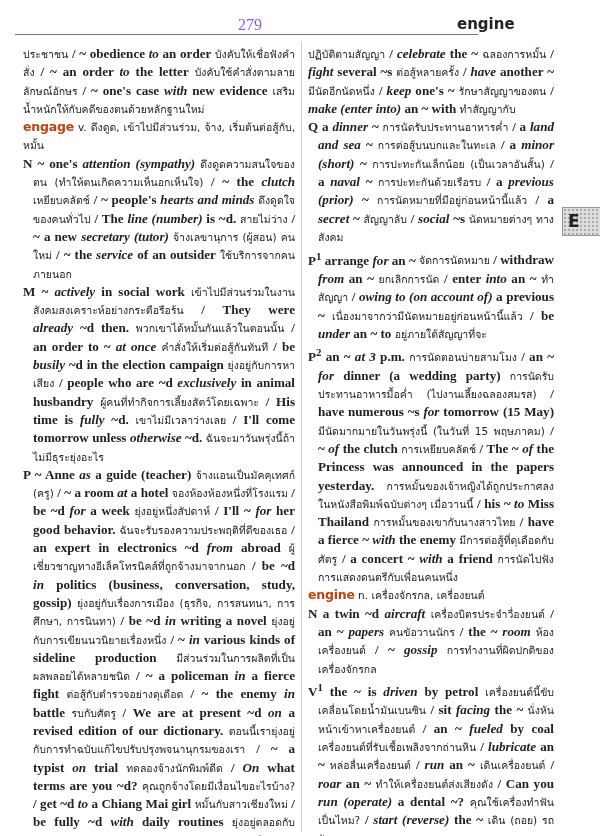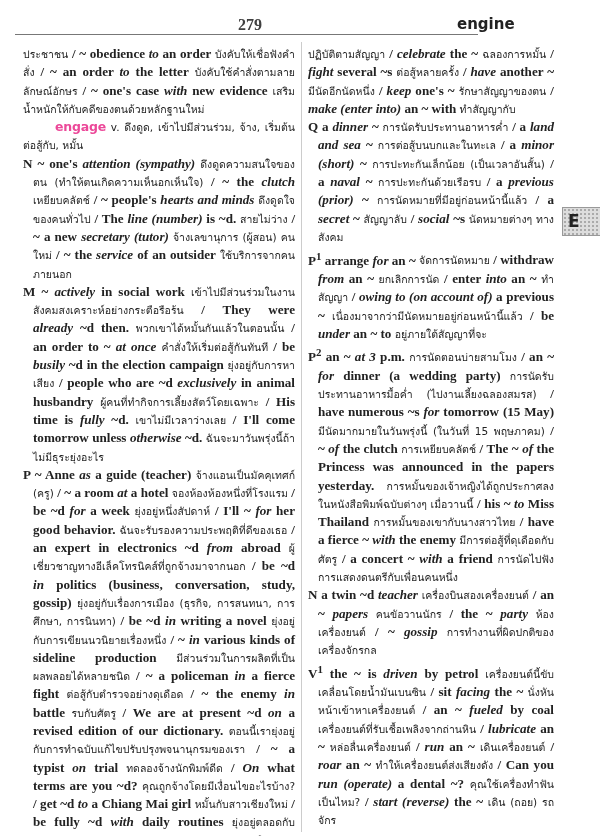--- a/index.html
+++ b/index.html
@@ -1,30 +1,30 @@
 <!DOCTYPE html>
 <html><head>
 <meta charset="utf-8">
 <style>
   html, body { margin:0; padding:0; background:#fff; }
   body { width:600px; height:836px; position:relative; overflow:hidden;
          font-family:"Liberation Serif", "DejaVu Serif", serif; color:#222; }
   .header { position:absolute; left:15px; top:0; width:462px; height:40px; }
-  .page-num { position:absolute; left:223px; top:16px; font-size:16px; color:#404040;font-weight:bold; }
+  .page-num { position:absolute; left:223px; top:16px; font-size:16px; color:#8b5cf6; }
   .running-head { position:absolute; left:442px; top:15px; font-family:"DejaVu Sans", sans-serif;
                   font-weight:bold; font-size:15px; color:#222; }
   .rule { position:absolute; left:15px; top:34px; width:463px; height:0;
           border-top:1.5px solid #777; }
   .divider { position:absolute; left:301px; top:42px; width:0; height:790px; border-left:1px solid #ccc; }
   .col { position:absolute; top:45px; font-size:13.1px; line-height:18.3px; text-align:justify; }
   .col.left { left:23px; width:272px; }
   .col.right { left:308px; width:246px; }
   .entry { margin:0; }
   .indent { padding-left:10px; text-indent:-10px; }
-  .hw { font-family:"DejaVu Sans", sans-serif; font-weight:bold; color:#ec4899; font-size:12.5px; letter-spacing:-0.2px;margin-left:32px; }
+  .hw { font-family:"DejaVu Sans", sans-serif; font-weight:bold; color:#c2410c; font-size:12.5px; letter-spacing:-0.2px; }
   .en { font-weight:bold; }
   .th { font-family:"DejaVu Sans", sans-serif; font-size:10.5px; font-weight:normal; }
   i { font-style:italic; }
   .tab-e { position:absolute; left:562px; top:207px; width:38px; height:27px;
            background:#ddd; background-image:radial-gradient(#aaa 1px, transparent 1px);
            background-size:4px 4px; border:1px solid #999; border-right:none; }
   .tab-e span { position:absolute; left:5px; top:3px; font-family:"DejaVu Sans", sans-serif;
                 font-weight:bold; font-size:17px; color:#222; }
 </style>
 </head>
@@ -42,19 +42,20 @@
     <p class="entry"><span class="hw">engage</span> <span class="th">v. ดึงดูด, เข้าไปมีส่วนร่วม, จ้าง, เริ่มต้นต่อสู้กับ, หมั้น</span></p>
     <p class="entry indent"><span class="en">N ~ one's <i>attention (sympathy)</i></span> <span class="th">ดึงดูดความสนใจของตน (ทำให้ตนเกิดความเห็นอกเห็นใจ)</span> <span class="en">/ ~ the <i>clutch</i></span> <span class="th">เหยียบคลัตช์</span> <span class="en">/ ~ people's <i>hearts and minds</i></span> <span class="th">ดึงดูดใจของคนทั่วไป</span> <span class="en">/ The <i>line (number)</i> is ~d.</span> <span class="th">สายไม่ว่าง</span> <span class="en">/ ~ a new <i>secretary (tutor)</i></span> <span class="th">จ้างเลขานุการ (ผู้สอน) คนใหม่</span> <span class="en">/ ~ the <i>service</i> of an outsider</span> <span class="th">ใช้บริการจากคนภายนอก</span></p>
     <p class="entry indent"><span class="en">M ~ <i>actively</i> in social work</span> <span class="th">เข้าไปมีส่วนร่วมในงานสังคมสงเคราะห์อย่างกระตือรือร้น</span> <span class="en">/ They were <i>already</i> ~d then.</span> <span class="th">พวกเขาได้หมั้นกันแล้วในตอนนั้น</span> <span class="en">/ an order to ~ <i>at once</i></span> <span class="th">คำสั่งให้เริ่มต่อสู้กันทันที</span> <span class="en">/ be <i>busily</i> ~d in the election campaign</span> <span class="th">ยุ่งอยู่กับการหาเสียง</span> <span class="en">/ people who are ~d <i>exclusively</i> in animal husbandry</span> <span class="th">ผู้คนที่ทำกิจการเลี้ยงสัตว์โดยเฉพาะ</span> <span class="en">/ His time is <i>fully</i> ~d.</span> <span class="th">เขาไม่มีเวลาว่างเลย</span> <span class="en">/ I'll come tomorrow unless <i>otherwise</i> ~d.</span> <span class="th">ฉันจะมาวันพรุ่งนี้ถ้าไม่มีธุระยุ่งอะไร</span></p>
     <p class="entry indent"><span class="en">P ~ Anne <i>as</i> a guide (teacher)</span> <span class="th">จ้างแอนเป็นมัคคุเทศก์ (ครู)</span> <span class="en">/ ~ a room <i>at</i> a hotel</span> <span class="th">จองห้องห้องหนึ่งที่โรงแรม</span> <span class="en">/ be ~d <i>for</i> a week</span> <span class="th">ยุ่งอยู่หนึ่งสัปดาห์</span> <span class="en">/ I'll ~ <i>for</i> her good behavior.</span> <span class="th">ฉันจะรับรองความประพฤติที่ดีของเธอ</span> <span class="en">/ an expert in electronics ~d <i>from</i> abroad</span> <span class="th">ผู้เชี่ยวชาญทางอีเล็คโทรนิคส์ที่ถูกจ้างมาจากนอก</span> <span class="en">/ be ~d <i>in</i> politics (business, conversation, study, gossip)</span> <span class="th">ยุ่งอยู่กับเรื่องการเมือง (ธุรกิจ, การสนทนา, การศึกษา, การนินทา)</span> <span class="en">/ be ~d <i>in</i> writing a novel</span> <span class="th">ยุ่งอยู่กับการเขียนนวนิยายเรื่องหนึ่ง</span> <span class="en">/ ~ <i>in</i> various kinds of sideline production</span> <span class="th">มีส่วนร่วมในการผลิตที่เป็นผลพลอยได้หลายชนิด</span> <span class="en">/ ~ a policeman <i>in</i> a fierce fight</span> <span class="th">ต่อสู้กับตำรวจอย่างดุเดือด</span> <span class="en">/ ~ the enemy <i>in</i> battle</span> <span class="th">รบกับศัตรู</span> <span class="en">/ We are at present ~d <i>on</i> a revised edition of our dictionary.</span> <span class="th">ตอนนี้เรายุ่งอยู่กับการทำฉบับแก้ไขปรับปรุงพจนานุกรมของเรา</span> <span class="en">/ ~ a typist <i>on</i> trial</span> <span class="th">ทดลองจ้างนักพิมพ์ดีด</span> <span class="en">/ <i>On</i> what terms are you ~d?</span> <span class="th">คุณถูกจ้างโดยมีเงื่อนไขอะไรบ้าง?</span> <span class="en">/ get ~d <i>to</i> a Chiang Mai girl</span> <span class="th">หมั้นกับสาวเชียงใหม่</span> <span class="en">/ be fully ~d <i>with</i> daily routines</span> <span class="th">ยุ่งอยู่ตลอดกับกิจวัตรประจำวัน</span> <span class="en">/ ~ troops <i>with</i> the enemy</span> <span class="th">ให้ทหารต่อสู้กับศัตรู</span>  </p>
   </div>
 <div class="col right" id="col-right">
     <p class="entry"><span class="th">ปฏิบัติตามสัญญา</span> <span class="en">/ <i>celebrate</i> the ~</span> <span class="th">ฉลองการหมั้น</span> <span class="en">/ <i>fight</i> several ~s</span> <span class="th">ต่อสู้หลายครั้ง</span> <span class="en">/ <i>have</i> another ~</span> <span class="th">มีนัดอีกนัดหนึ่ง</span> <span class="en">/ <i>keep</i> one's ~</span> <span class="th">รักษาสัญญาของตน</span> <span class="en">/ <i>make (enter into)</i> an ~ with</span> <span class="th">ทำสัญญากับ</span></p>
     <p class="entry indent"><span class="en">Q a <i>dinner</i> ~</span> <span class="th">การนัดรับประทานอาหารค่ำ</span> <span class="en">/ a <i>land and sea</i> ~</span> <span class="th">การต่อสู้บนบกและในทะเล</span> <span class="en">/ a <i>minor (short)</i> ~</span> <span class="th">การปะทะกันเล็กน้อย (เป็นเวลาอันสั้น)</span> <span class="en">/ a <i>naval</i> ~</span> <span class="th">การปะทะกันด้วยเรือรบ</span> <span class="en">/ a <i>previous (prior)</i> ~</span> <span class="th">การนัดหมายที่มีอยู่ก่อนหน้านี้แล้ว</span> <span class="en">/ a <i>secret</i> ~</span> <span class="th">สัญญาลับ</span> <span class="en">/ <i>social</i> ~s</span> <span class="th">นัดหมายต่างๆ ทางสังคม</span></p>
     <p class="entry indent"><span class="en">P<sup>1</sup> arrange <i>for</i> an ~</span> <span class="th">จัดการนัดหมาย</span> <span class="en">/ withdraw <i>from</i> an ~</span> <span class="th">ยกเลิกการนัด</span> <span class="en">/ enter <i>into</i> an ~</span> <span class="th">ทำสัญญา</span> <span class="en">/ <i>owing to (on account of)</i> a previous ~</span> <span class="th">เนื่องมาจากว่ามีนัดหมายอยู่ก่อนหน้านี้แล้ว</span> <span class="en">/ be <i>under</i> an ~ to</span> <span class="th">อยู่ภายใต้สัญญาที่จะ</span></p>
     <p class="entry indent"><span class="en">P<sup>2</sup> an ~ <i>at 3</i> p.m.</span> <span class="th">การนัดตอนบ่ายสามโมง</span> <span class="en">/ an ~ <i>for</i> dinner (a wedding party)</span> <span class="th">การนัดรับประทานอาหารมื้อค่ำ (ไปงานเลี้ยงฉลองสมรส)</span> <span class="en">/ have numerous ~s <i>for</i> tomorrow (15 May)</span> <span class="th">มีนัดมากมายในวันพรุ่งนี้ (ในวันที่ 15 พฤษภาคม)</span> <span class="en">/ ~ <i>of</i> the clutch</span> <span class="th">การเหยียบคลัตช์</span> <span class="en">/ The ~ <i>of</i> the Princess was announced in the papers yesterday.</span> <span class="th">การหมั้นของเจ้าหญิงได้ถูกประกาศลงในหนังสือพิมพ์ฉบับต่างๆ เมื่อวานนี้</span> <span class="en">/ his ~ <i>to</i> Miss Thailand</span> <span class="th">การหมั้นของเขากับนางสาวไทย</span> <span class="en">/ have a fierce ~ <i>with</i> the enemy</span> <span class="th">มีการต่อสู้ที่ดุเดือดกับศัตรู</span> <span class="en">/ a concert ~ <i>with</i> a friend</span> <span class="th">การนัดไปฟังการแสดงดนตรีกับเพื่อนคนหนึ่ง</span></p>
-    <p class="entry indent"><span class="en">N a twin ~d <i>teacher</i></span> <span class="th">เครื่องบินสองเครื่องยนต์</span> <span class="en">/ an ~ <i>papers</i></span> <span class="th">คนขัอวานนักร</span> <span class="en">/ the ~ <i>party</i></span> <span class="th">ห้องเครื่องยนต์</span> <span class="en">/ ~ <i>gossip</i></span> <span class="th">การทำงานที่ผิดปกติของเครื่องจักรกล</span></p>
+    <p class="entry"><span class="hw">engine</span> <span class="th">n. เครื่องจักรกล, เครื่องยนต์</span></p>
+    <p class="entry indent"><span class="en">N a twin ~d <i>aircraft</i></span> <span class="th">เครื่องบิตรประจำวื่องยนต์</span> <span class="en">/ an ~ <i>papers</i></span> <span class="th">คนขัอวานนักร</span> <span class="en">/ the ~ <i>room</i></span> <span class="th">ห้องเครื่องยนต์</span> <span class="en">/ ~ <i>gossip</i></span> <span class="th">การทำงานที่ผิดปกติของเครื่องจักรกล</span></p>
     <p class="entry indent"><span class="en">V<sup>1</sup> the ~ is <i>driven</i> by petrol</span> <span class="th">เครื่องยนต์นี้ขับเคลื่อนโดยน้ำมันเบนซิน</span> <span class="en">/ sit <i>facing</i> the ~</span> <span class="th">นั่งหันหน้าเข้าหาเครื่องยนต์</span> <span class="en">/ an ~ <i>fueled</i> by coal</span> <span class="th">เครื่องยนต์ที่รับเชื้อเพลิงจากถ่านหิน</span> <span class="en">/ <i>lubricate</i> an ~</span> <span class="th">หล่อลื่นเครื่องยนต์</span> <span class="en">/ <i>run</i> an ~</span> <span class="th">เดินเครื่องยนต์</span> <span class="en">/ <i>roar</i> an ~</span> <span class="th">ทำให้เครื่องยนต์ส่งเสียงดัง</span> <span class="en">/ Can you <i>run (operate)</i> a dental ~?</span> <span class="th">คุณใช้เครื่องทำฟันเป็นไหม?</span> <span class="en">/ <i>start (reverse)</i> the ~</span> <span class="th">เดิน (ถอย) รถจักร</span></p>
   </div>
 
 <div class="tab-e">
   <span>E</span>
 </div>
 
 </body></html>

